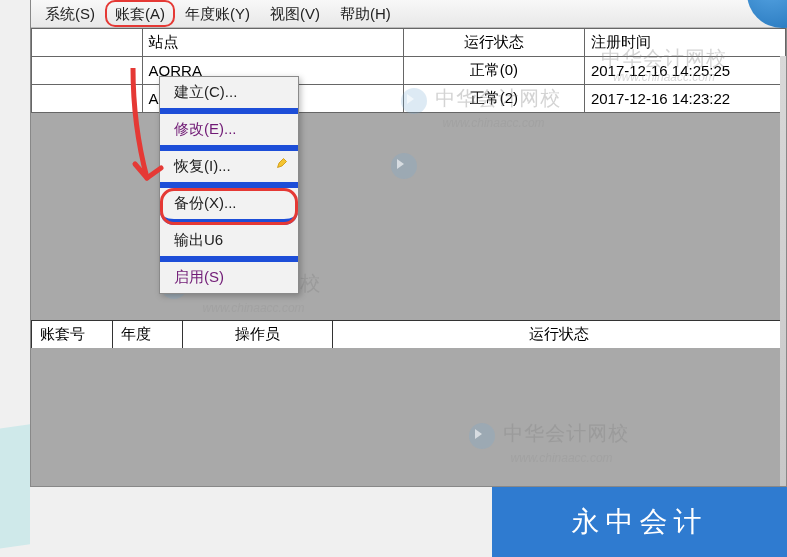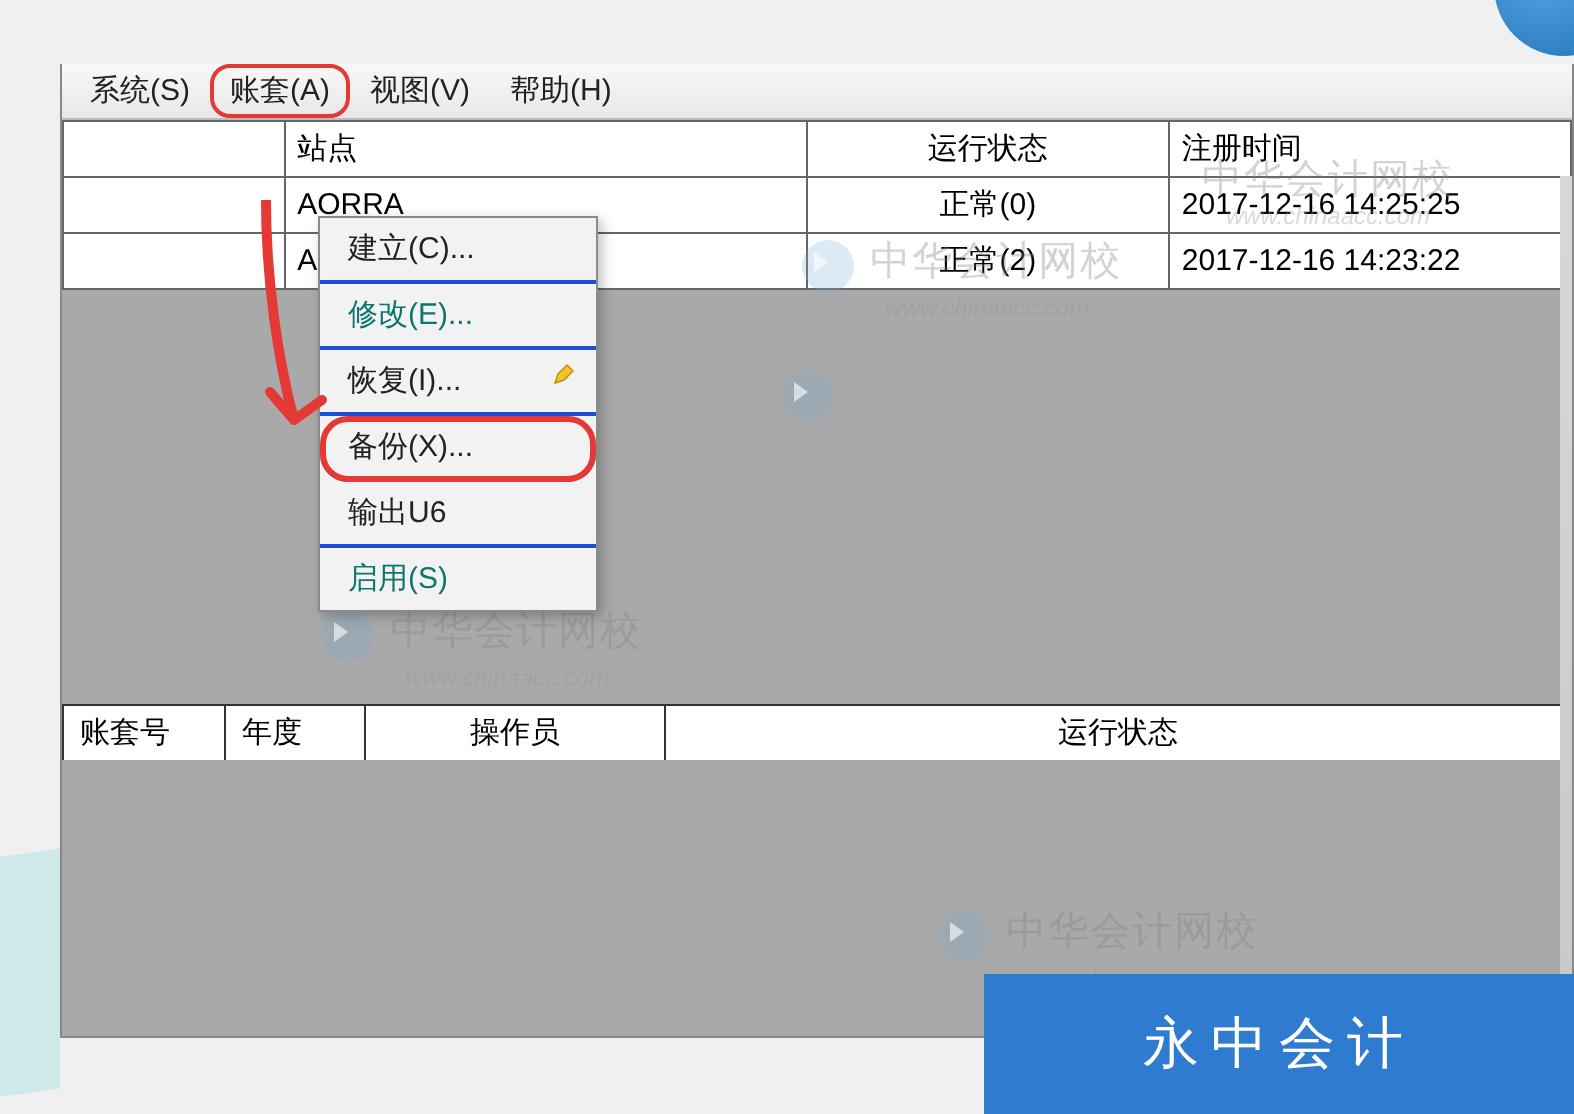--- a/index.html
+++ b/index.html
@@ -16,21 +16,20 @@
       position: absolute;
       left: 30px;
       top: 0;
       width: 757px;
       height: 487px;
       background: #a9a9a9;
       border: 1px solid #888;
       border-top: none;
       display: flex;
       flex-direction: column;
-      margin-top: 32px;
     }
     .menubar {
       background: linear-gradient(#f8f8f8, #e8e8e8);
       border-bottom: 1px solid #bbb;
       display: flex;
       padding: 0 4px;
       height: 28px;
       line-height: 28px;
       width: 100%;
     }
@@ -79,25 +78,25 @@
       top: 48px;
       width: 140px;
       background: #f2f2f2;
       border: 1px solid #8a8a8a;
       box-shadow: 2px 2px 6px rgba(0,0,0,.25);
       z-index: 10;
     }
     .dropdown-item {
       padding: 6px 14px;
       color: #222;
-      border-bottom: 2px solid #1d4ed8;
+      border-bottom: 6px solid #1d4ed8;
       cursor: default;
       position: relative;
     }
-    .dropdown-item.disabled { color: #0f766e; }
+    .dropdown-item.disabled { color: #701a75; }
     .dropdown-item:last-child { border-bottom: none; }
     .dropdown-item.marked {
       outline: 3px solid #e53935;
       outline-offset: -3px;
       border-radius: 14px;
     }
     .pencil-icon {
       position: absolute;
       right: 10px;
       top: 6px;
@@ -226,20 +225,21 @@
 <body>
 
 <div class="bg-deco bg-left"></div>
 <div class="top-circle"></div>
 
 <div class="app-window">
 
   <div class="menubar">
     <div class="menubar-item">系统(S)</div>
     <div class="menubar-item highlight">账套(A)</div>
+    <div class="menubar-item">年度账(Y)</div>
     <div class="menubar-item">视图(V)</div>
     <div class="menubar-item">帮助(H)</div>
   </div>
 
   <div class="content-area">
 
     <table class="grid">
       <thead>
         <tr>
           <th></th>

